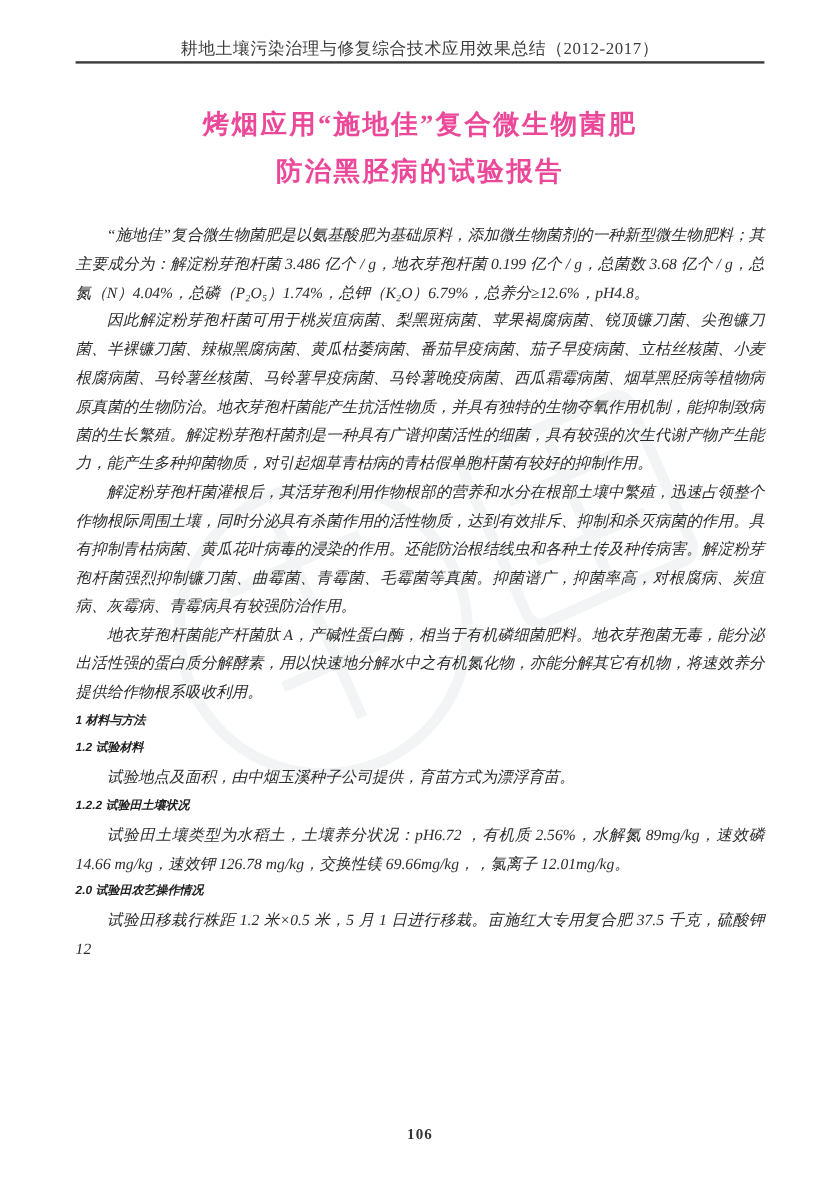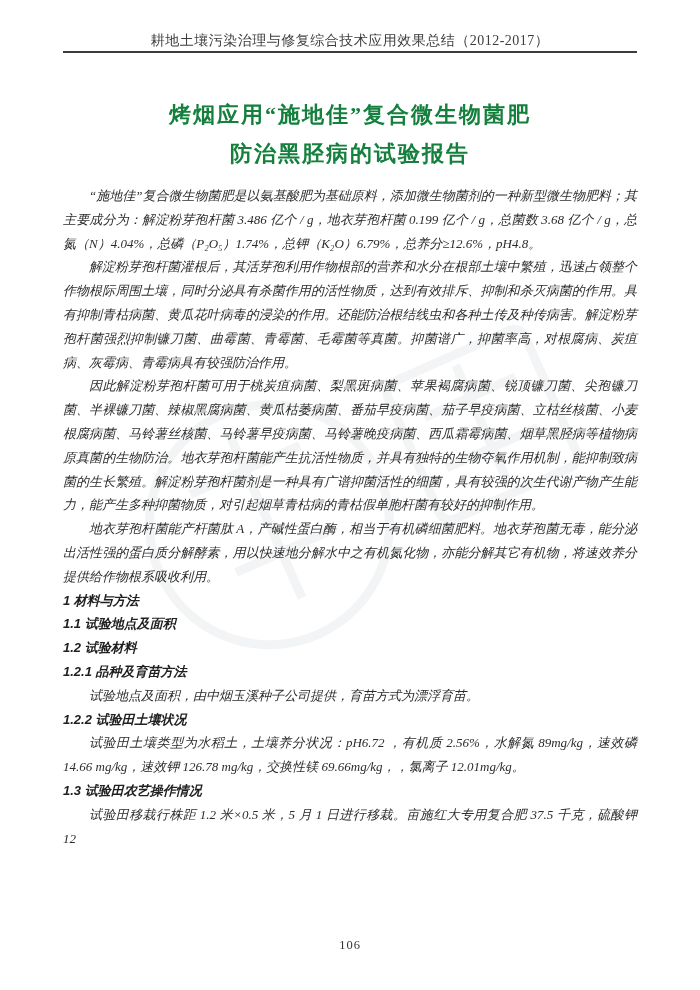--- a/index.html
+++ b/index.html
@@ -41,30 +41,30 @@
   .header-rule {
     position: absolute;
     top: 51px;
     left: 63px;
     width: 574px;
     height: 2px;
     background: #3b3b3b;
   }
   .doc-title {
     position: absolute;
-    top: 95px;
+    top: 84px;
     left: 0;
     right: 0;
     margin: 0;
     text-align: center;
     font-size: 22px;
     font-weight: bold;
     letter-spacing: 2px;
     line-height: 39px;
-    color: #15803d;
+    color: #ec4899;
   }
   .doc-title .title-line {
     display: block;
   }
   .content {
     position: absolute;
     top: 184px;
     left: 63px;
     width: 574px;
     font-size: 13px;
@@ -74,32 +74,33 @@
     font-style: italic;
   }
   .content p {
     margin: 0;
     text-indent: 2em;
   }
   .content p.h {
     text-indent: 0;
     font-weight: bold;
     font-family: "Liberation Sans", "DejaVu Sans", sans-serif;
-    font-size: 13px;
+    font-size: 10px;
     color: #1f1f1f;
   }
   .page-number {
     position: absolute;
     bottom: 37px;
     left: 0;
     right: 0;
     text-align: center;
     font-size: 12.5px;
     color: #333333;
     letter-spacing: 1px;
+    font-weight: bold;
   }
 </style>
 </head>
 <body>
 
 <div class="sheet">
 
   <svg class="watermark" viewBox="0 0 560 460" fill="none" stroke="#8d9aa1" stroke-width="9">
     <g transform="rotate(-24 280 230)">
       <circle cx="170" cy="230" r="120"></circle>
@@ -113,29 +114,27 @@
 
   <div class="header-rule"></div>
 
   <h1 class="doc-title">
     <span class="title-line">烤烟应用“施地佳”复合微生物菌肥</span>
     <span class="title-line">防治黑胫病的试验报告</span>
   </h1>
 
   <div class="content">
     <p>“施地佳”复合微生物菌肥是以氨基酸肥为基础原料，添加微生物菌剂的一种新型微生物肥料；其主要成分为：解淀粉芽孢杆菌 3.486 亿个 / g，地衣芽孢杆菌 0.199 亿个 / g，总菌数 3.68 亿个 / g，总氮（N）4.04%，总磷（P₂O₅）1.74%，总钾（K₂O）6.79%，总养分≥12.6%，pH4.8。</p>
+    <p>因此解淀粉芽孢杆菌可用于桃炭疽病菌、梨黑斑病菌、苹果褐腐病菌、锐顶镰刀菌、尖孢镰刀菌、半裸镰刀菌、辣椒黑腐病菌、黄瓜枯萎病菌、番茄早疫病菌、茄子早疫病菌、立枯丝核菌、小麦根腐病菌、马铃薯丝核菌、马铃薯早疫病菌、马铃薯晚疫病菌、西瓜霜霉病菌、烟草黑胫病等植物病原真菌的生物防治。地衣芽孢杆菌能产生抗活性物质，并具有独特的生物夺氧作用机制，能抑制致病菌的生长繁殖。解淀粉芽孢杆菌剂是一种具有广谱抑菌活性的细菌，具有较强的次生代谢产物产生能力，能产生多种抑菌物质，对引起烟草青枯病的青枯假单胞杆菌有较好的抑制作用。</p>
     <p>解淀粉芽孢杆菌灌根后，其活芽孢利用作物根部的营养和水分在根部土壤中繁殖，迅速占领整个作物根际周围土壤，同时分泌具有杀菌作用的活性物质，达到有效排斥、抑制和杀灭病菌的作用。具有抑制青枯病菌、黄瓜花叶病毒的浸染的作用。还能防治根结线虫和各种土传及种传病害。解淀粉芽孢杆菌强烈抑制镰刀菌、曲霉菌、青霉菌、毛霉菌等真菌。抑菌谱广，抑菌率高，对根腐病、炭疽病、灰霉病、青霉病具有较强防治作用。</p>
-    <p>因此解淀粉芽孢杆菌可用于桃炭疽病菌、梨黑斑病菌、苹果褐腐病菌、锐顶镰刀菌、尖孢镰刀菌、半裸镰刀菌、辣椒黑腐病菌、黄瓜枯萎病菌、番茄早疫病菌、茄子早疫病菌、立枯丝核菌、小麦根腐病菌、马铃薯丝核菌、马铃薯早疫病菌、马铃薯晚疫病菌、西瓜霜霉病菌、烟草黑胫病等植物病原真菌的生物防治。地衣芽孢杆菌能产生抗活性物质，并具有独特的生物夺氧作用机制，能抑制致病菌的生长繁殖。解淀粉芽孢杆菌剂是一种具有广谱抑菌活性的细菌，具有较强的次生代谢产物产生能力，能产生多种抑菌物质，对引起烟草青枯病的青枯假单胞杆菌有较好的抑制作用。</p>
     <p>地衣芽孢杆菌能产杆菌肽 A，产碱性蛋白酶，相当于有机磷细菌肥料。地衣芽孢菌无毒，能分泌出活性强的蛋白质分解酵素，用以快速地分解水中之有机氮化物，亦能分解其它有机物，将速效养分提供给作物根系吸收利用。</p>
     <p class="h">1 材料与方法</p>
-    <p class="h">1.1 试验地点及面积</p>
     <p class="h">1.2 试验材料</p>
-    <p class="h">1.2.1 品种及育苗方法</p>
     <p>试验地点及面积，由中烟玉溪种子公司提供，育苗方式为漂浮育苗。</p>
     <p class="h">1.2.2 试验田土壤状况</p>
     <p>试验田土壤类型为水稻土，土壤养分状况：pH6.72 ，有机质 2.56%，水解氮 89mg/kg，速效磷 14.66 mg/kg，速效钾 126.78 mg/kg，交换性镁 69.66mg/kg，，氯离子 12.01mg/kg。</p>
-    <p class="h">1.3 试验田农艺操作情况</p>
+    <p class="h">2.0 试验田农艺操作情况</p>
     <p>试验田移栽行株距 1.2 米×0.5 米，5 月 1 日进行移栽。亩施红大专用复合肥 37.5 千克，硫酸钾 12</p>
   </div>
 
   <div class="page-number">106</div>
 
 </div>
 
 </body></html>

